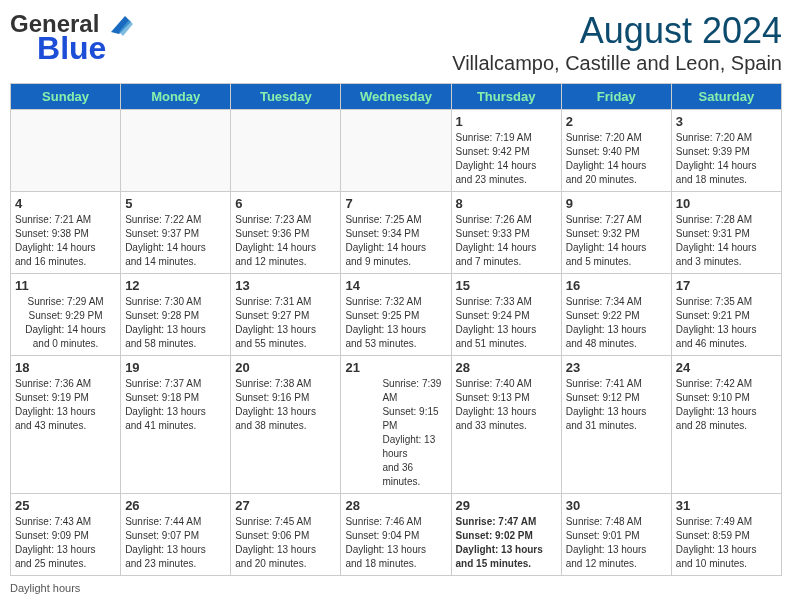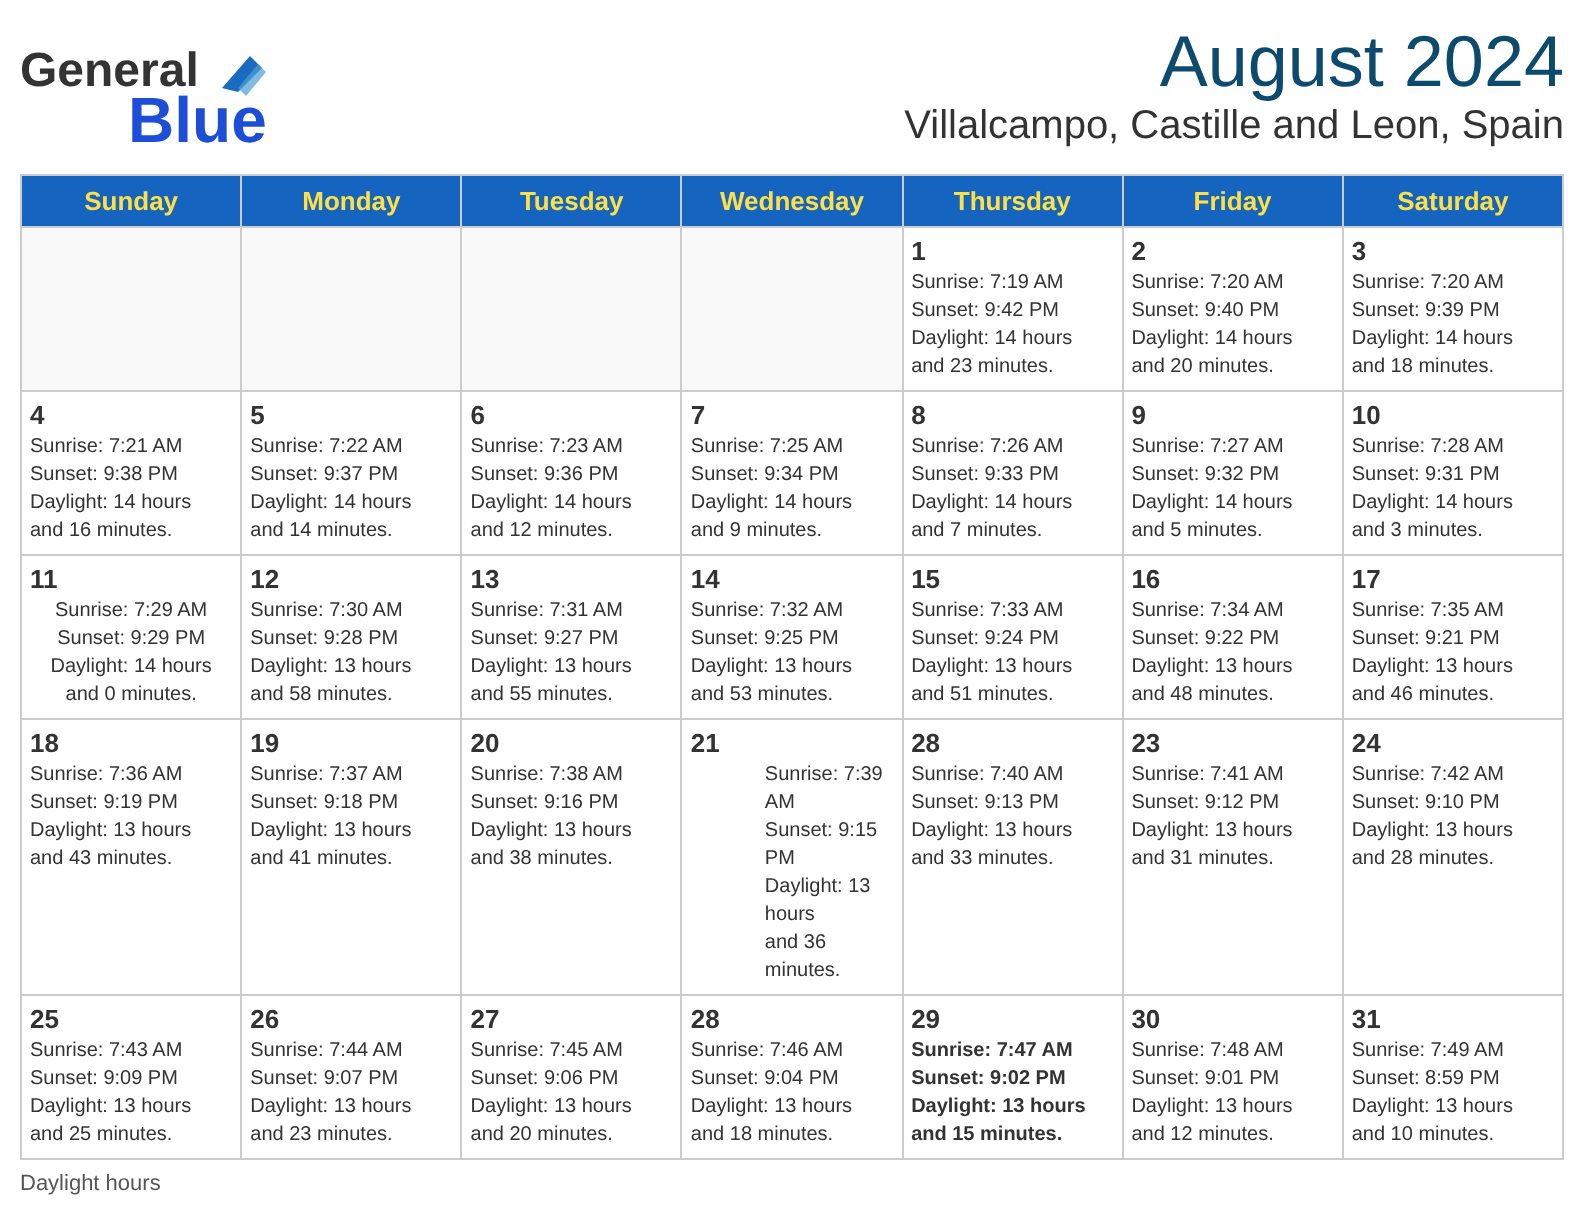--- a/index.html
+++ b/index.html
@@ -12,42 +12,41 @@
     }
     .header-area {
       display: flex;
       justify-content: space-between;
       align-items: flex-start;
       margin-bottom: 8px;
     }
     .logo {
       display: flex;
       flex-direction: column;
-      align-items: flex-end;
-      margin-top: 12px;
+      align-items: center;
     }
     .title-area {
       text-align: right;
     }
     .main-title {
       font-size: 36px;
       color: #0c4a6e;
       font-weight: normal;
     }
     .subtitle {
       font-size: 20px;
       color: #333;
     }
     .calendar {
       width: 100%;
       border-collapse: collapse;
     }
     .calendar th {
       background-color: #1565c0;
-      color: #fde047;
+      color: #86efac;
       text-align: center;
       padding: 5px 4px;
       font-size: 13px;
       border: 1px solid #ccc;
     }
     .calendar td {
       border: 1px solid #ccc;
       vertical-align: top;
       padding: 4px 4px;
       width: calc(100%/7);

